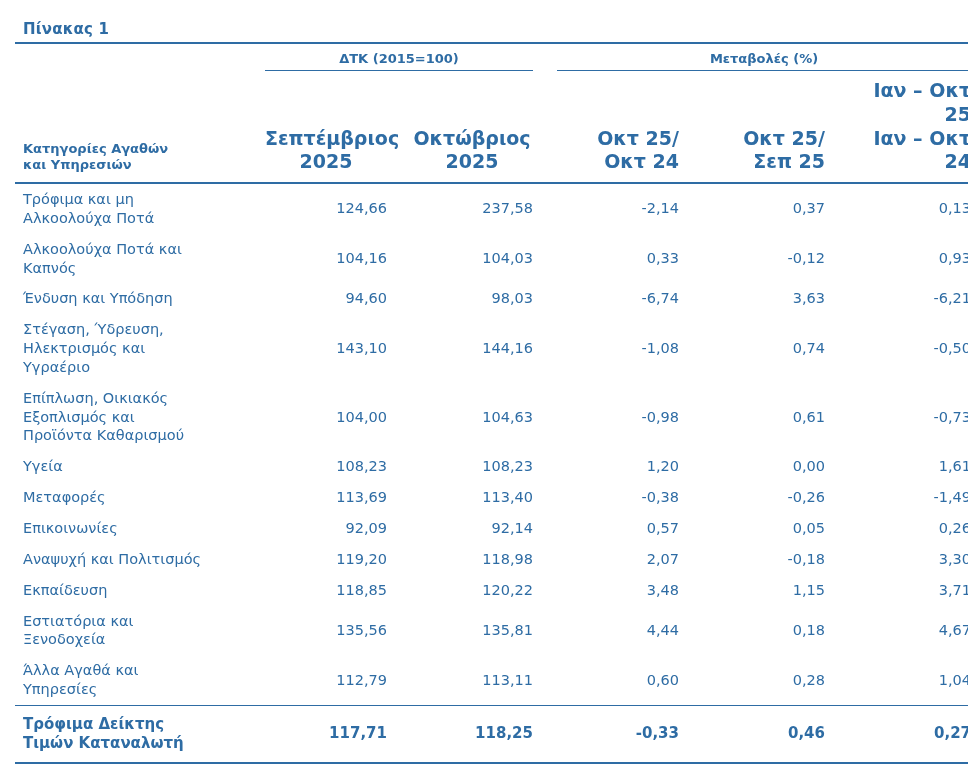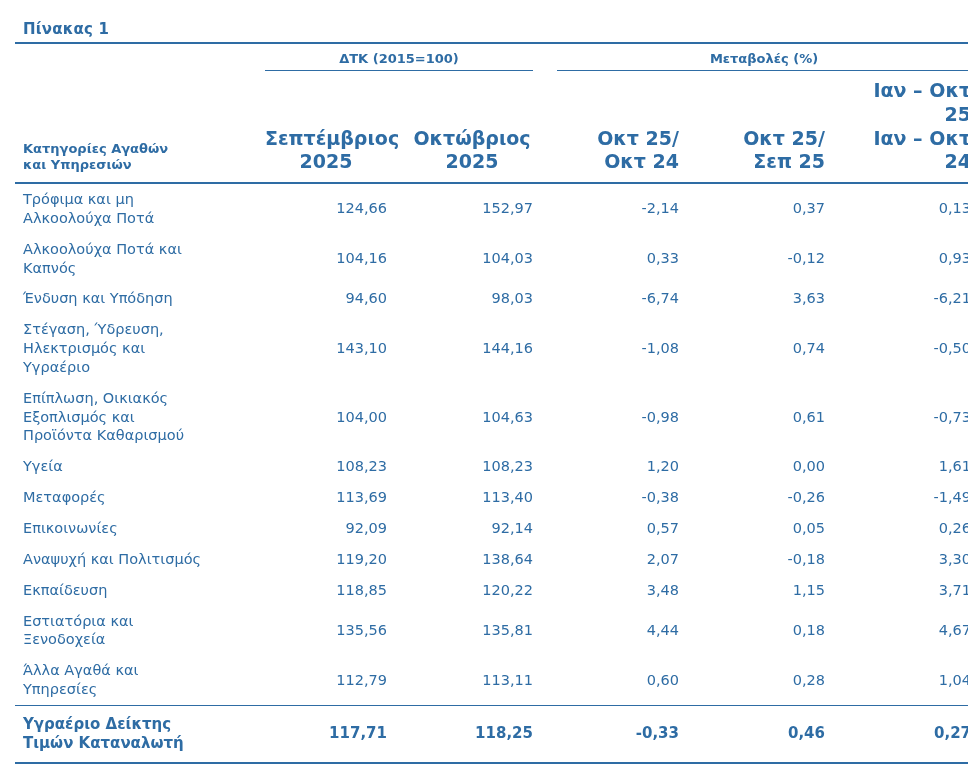--- a/index.html
+++ b/index.html
@@ -163,21 +163,21 @@
     </thead>
 
     <tbody>
 
       <tr>
         <td class="label">
           <span>Τρόφιμα και μη</span><br>
           <span>Αλκοολούχα Ποτά</span>
         </td>
         <td class="num">124,66</td>
-        <td class="num">152,97</td>
+        <td class="num">237,58</td>
         <td class="num">-2,14</td>
         <td class="num">0,37</td>
         <td class="num">0,13</td>
       </tr>
 
       <tr>
         <td class="label">
           <span>Αλκοολούχα Ποτά και</span><br>
           <span>Καπνός</span>
         </td>
@@ -256,21 +256,21 @@
         <td class="num">0,57</td>
         <td class="num">0,05</td>
         <td class="num">0,26</td>
       </tr>
 
       <tr>
         <td class="label">
           <span>Αναψυχή και Πολιτισμός</span>
         </td>
         <td class="num">119,20</td>
-        <td class="num">138,64</td>
+        <td class="num">118,98</td>
         <td class="num">2,07</td>
         <td class="num">-0,18</td>
         <td class="num">3,30</td>
       </tr>
 
       <tr>
         <td class="label">
           <span>Εκπαίδευση</span>
         </td>
         <td class="num">118,85</td>
@@ -299,21 +299,21 @@
         </td>
         <td class="num">112,79</td>
         <td class="num">113,11</td>
         <td class="num">0,60</td>
         <td class="num">0,28</td>
         <td class="num">1,04</td>
       </tr>
 
       <tr class="total rule-bottom">
         <td class="label">
-          <span>Υγραέριο Δείκτης</span><br>
+          <span>Τρόφιμα Δείκτης</span><br>
           <span>Τιμών Καταναλωτή</span>
         </td>
         <td class="num">117,71</td>
         <td class="num">118,25</td>
         <td class="num">-0,33</td>
         <td class="num">0,46</td>
         <td class="num">0,27</td>
       </tr>
 
     </tbody>

